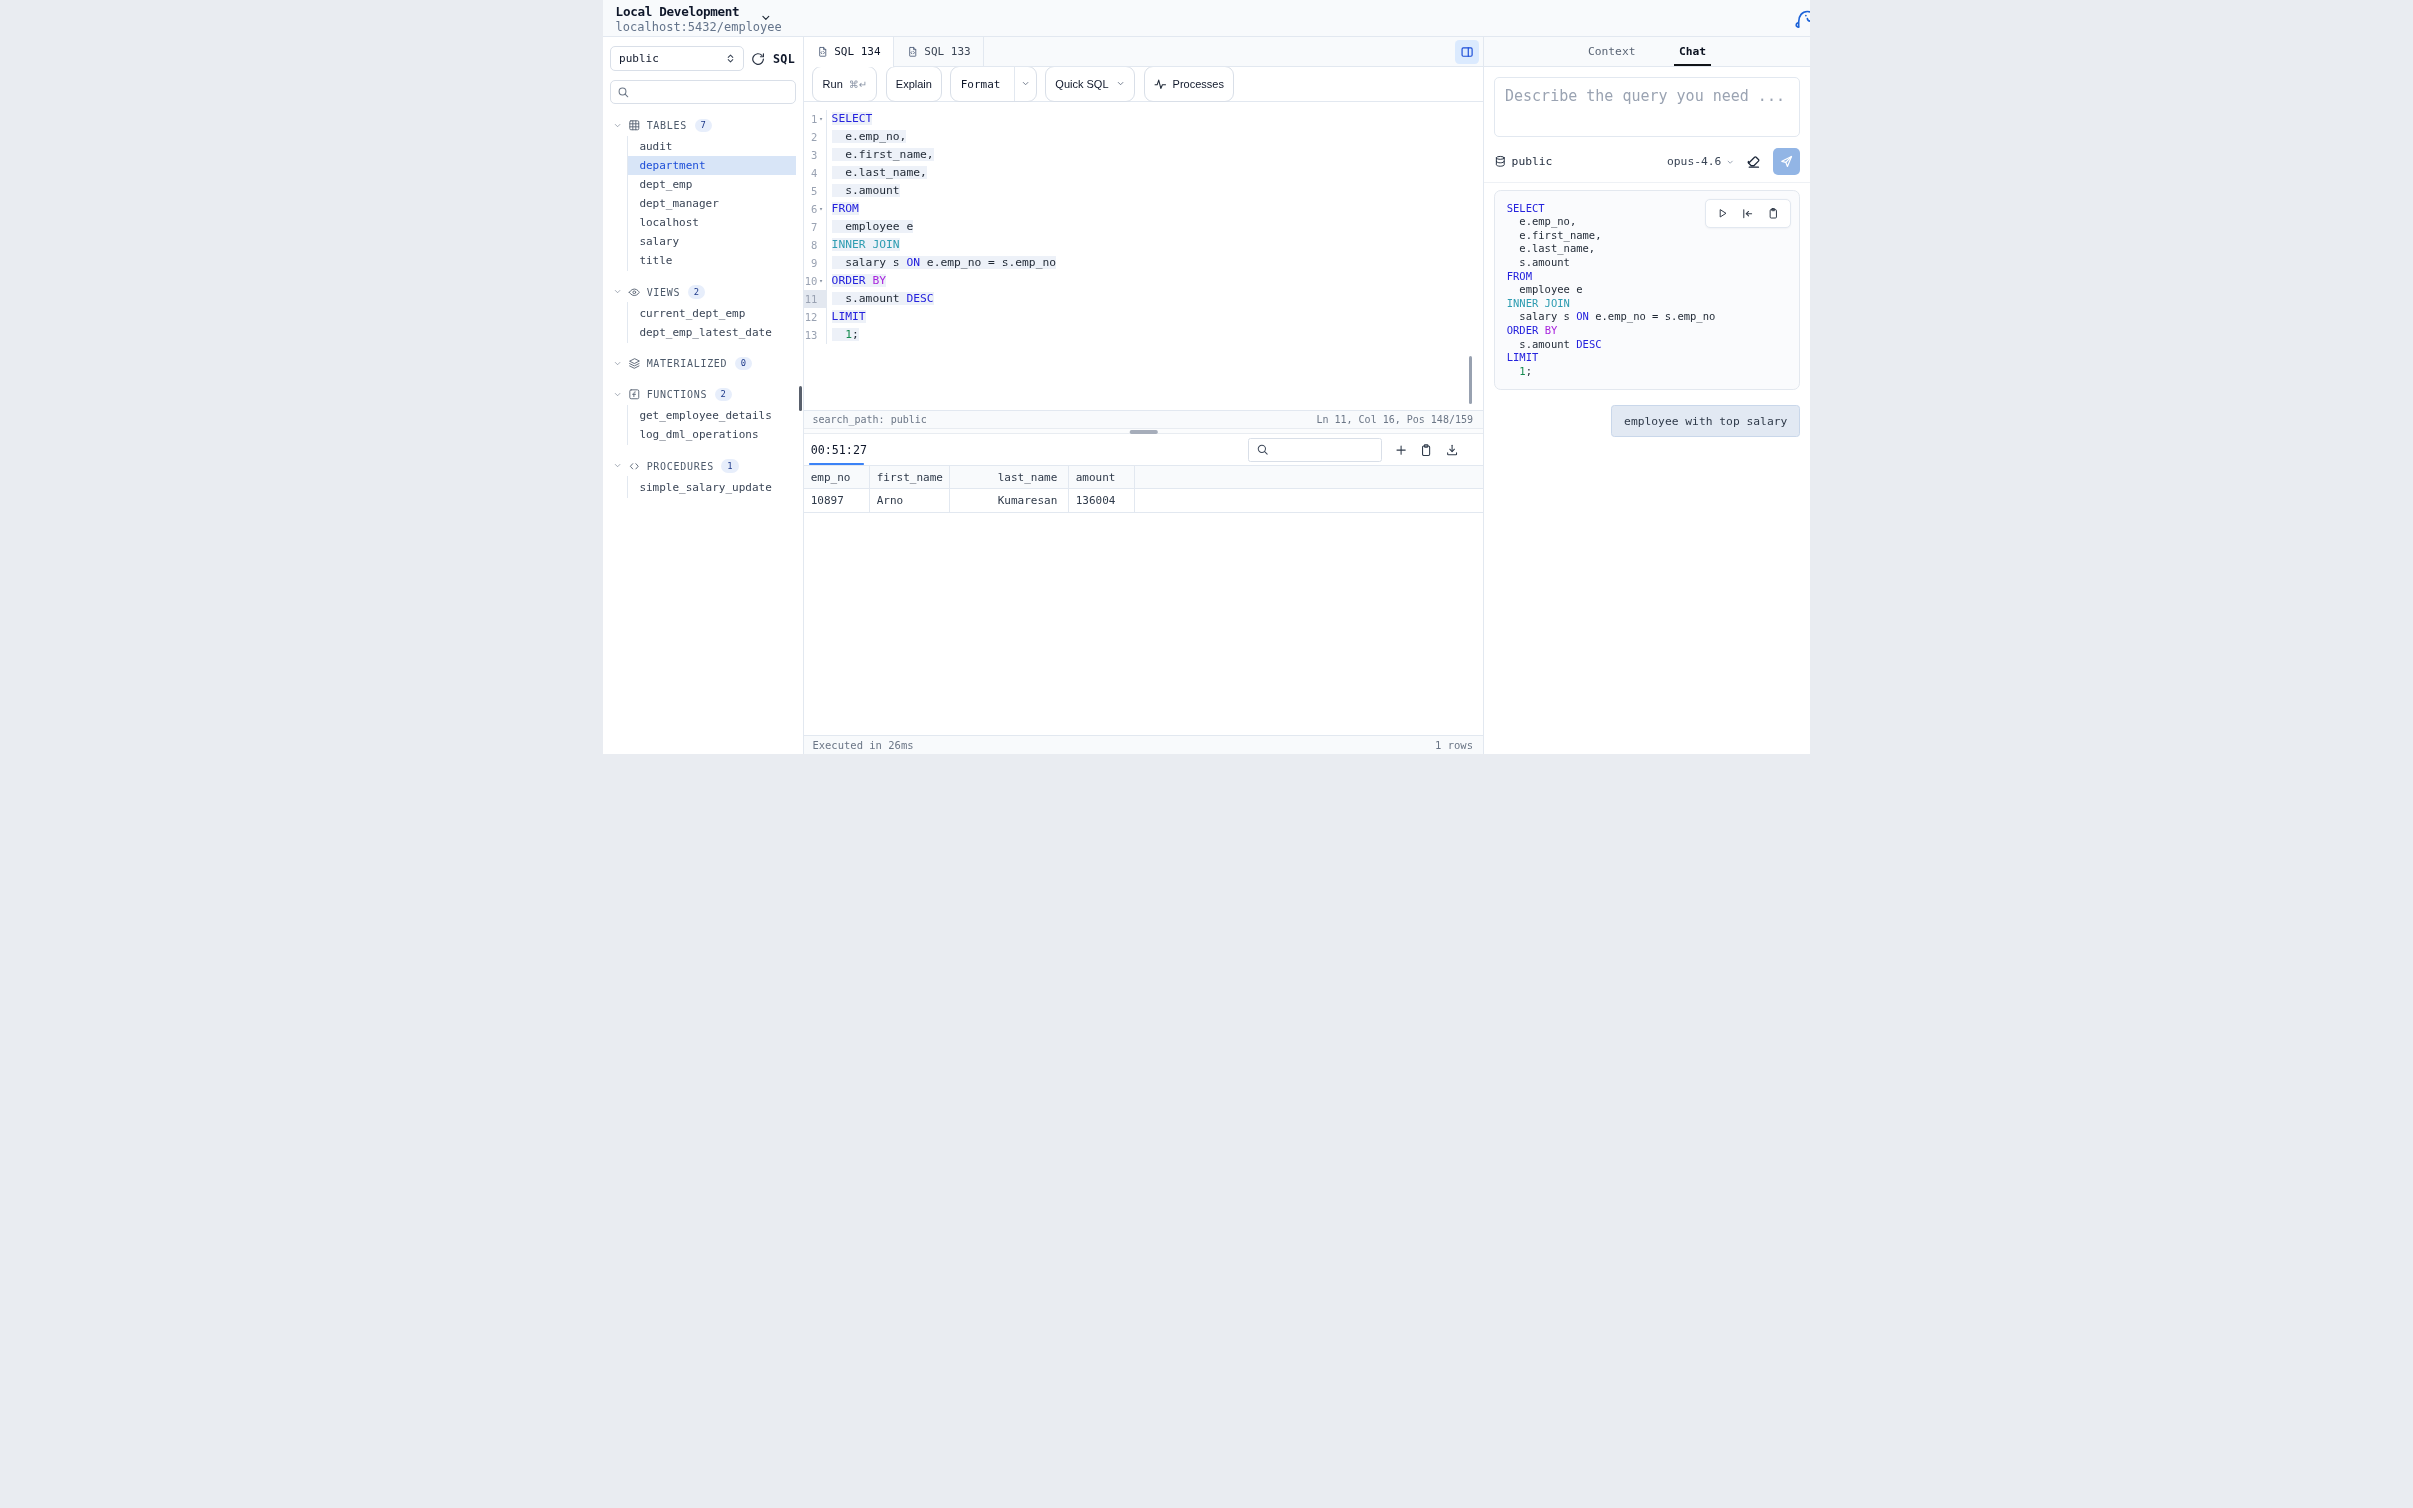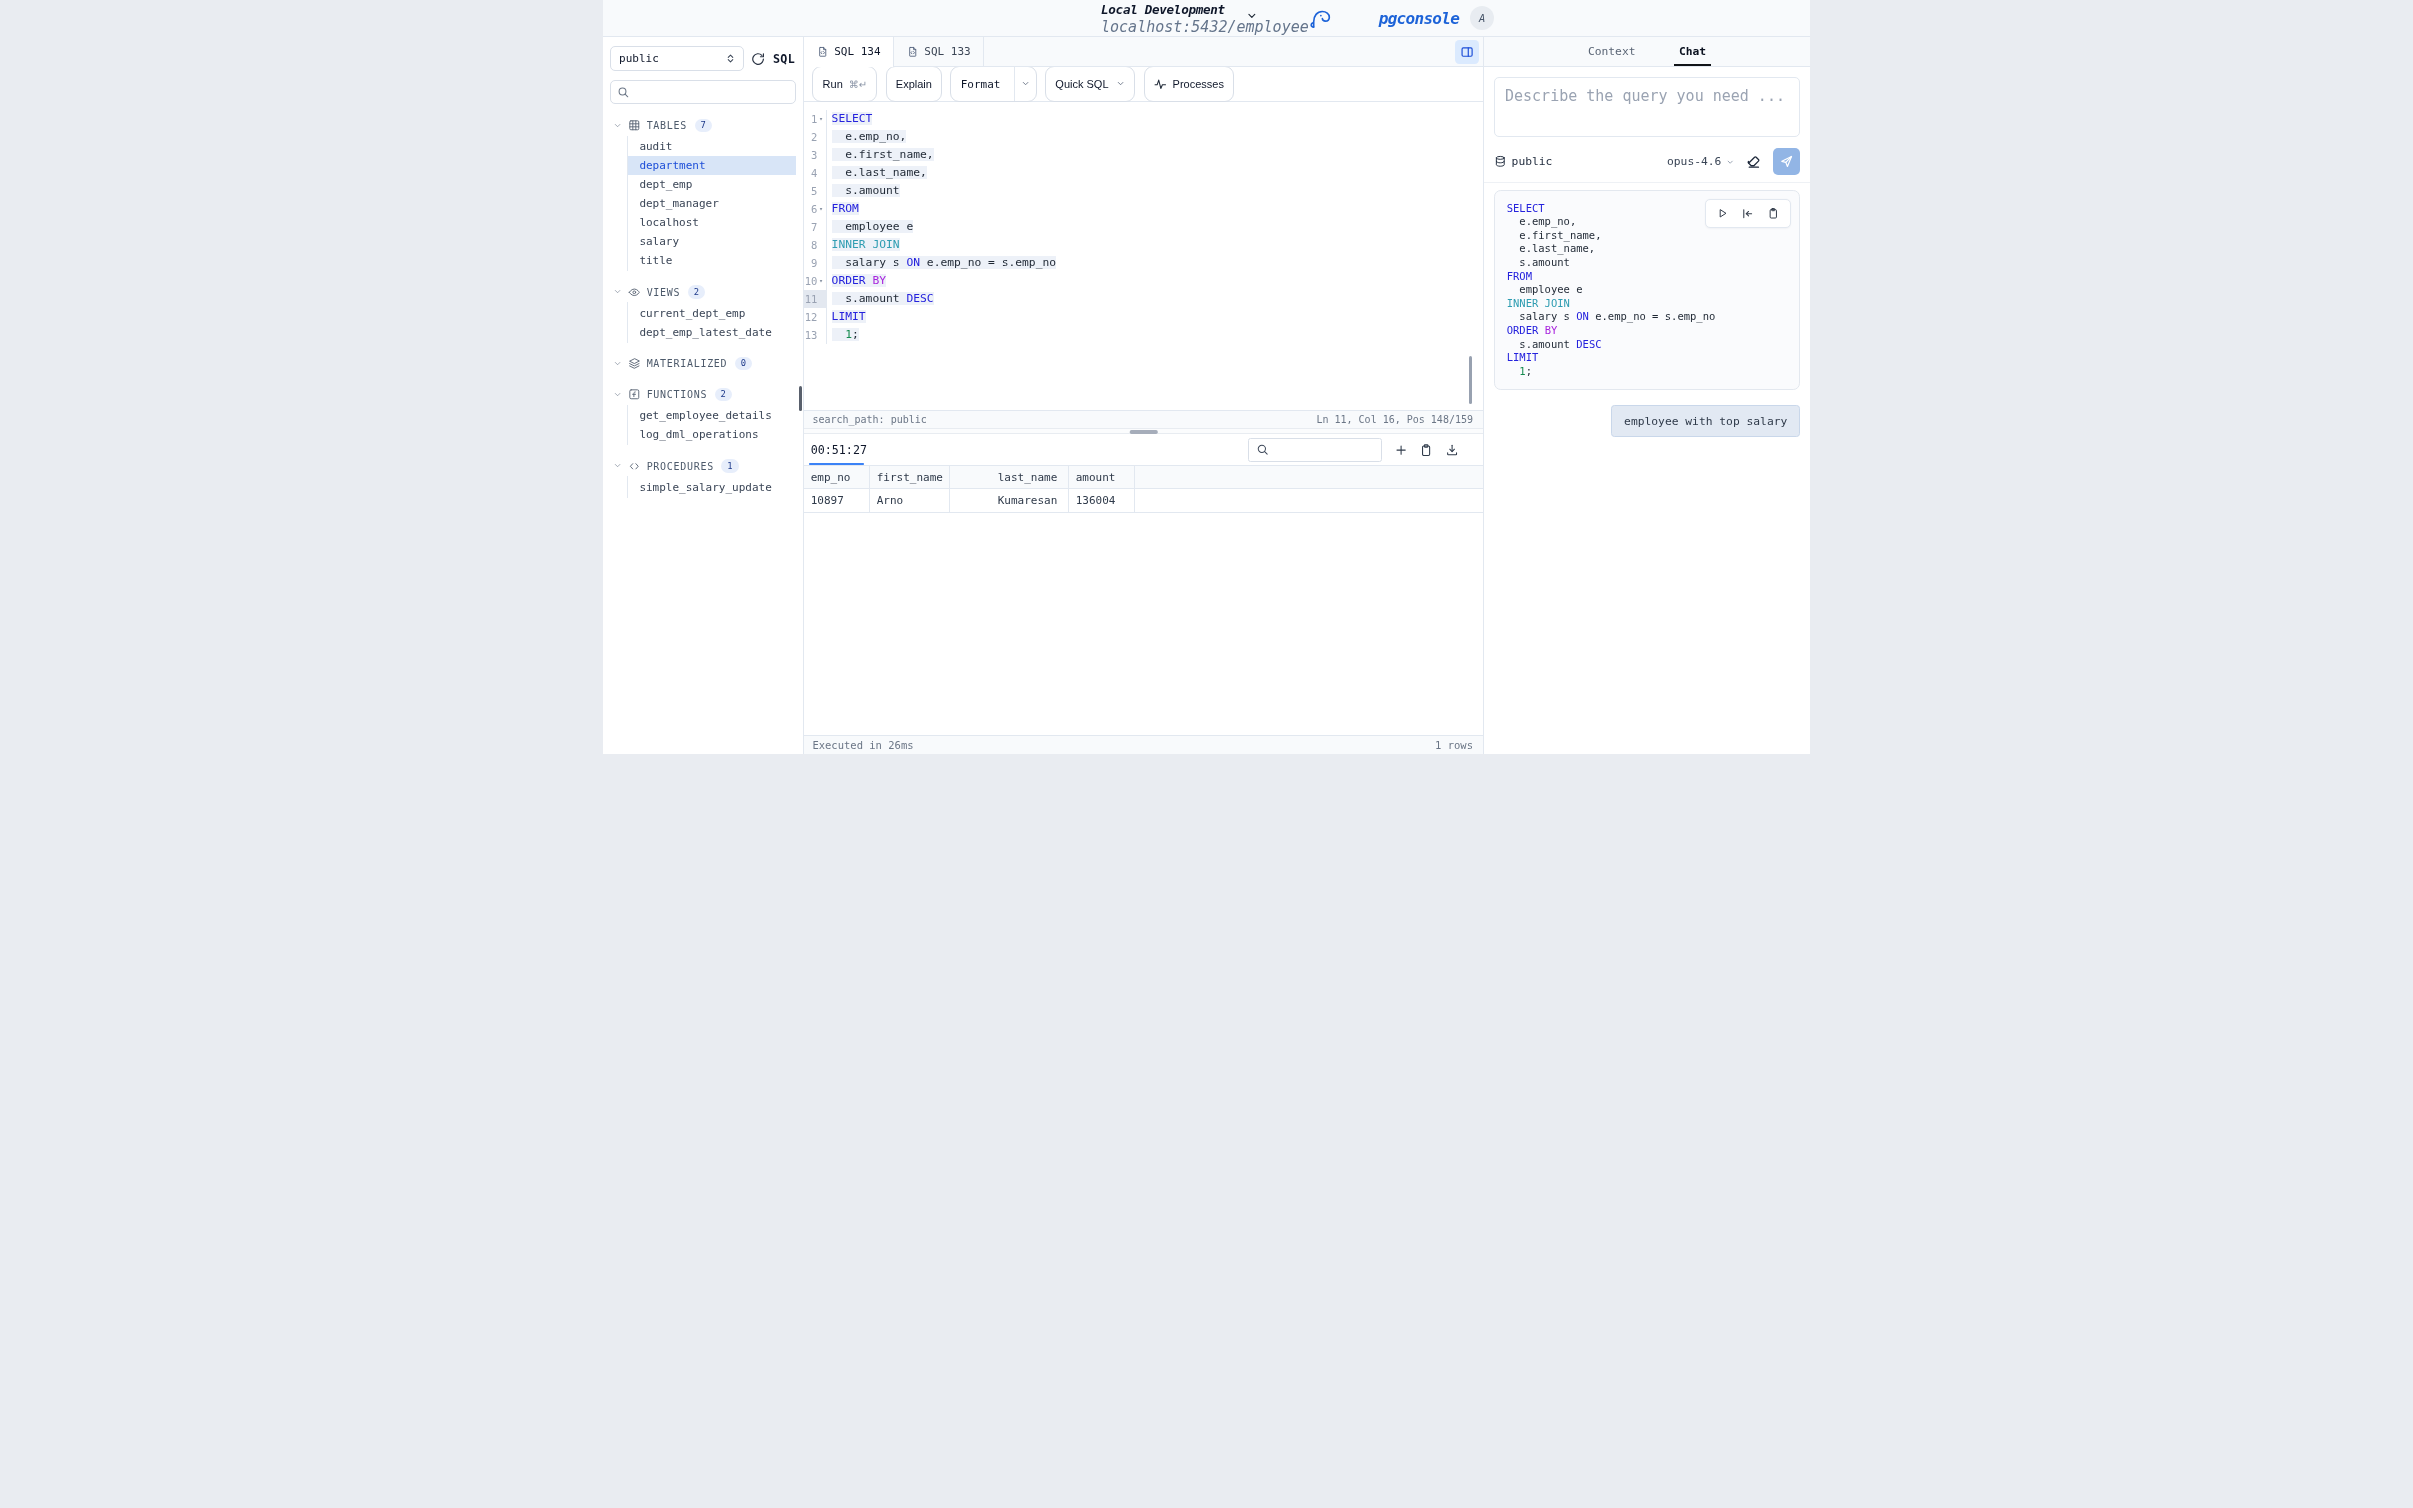--- a/index.html
+++ b/index.html
@@ -10,27 +10,27 @@
     --tokbg:#edf1f8;
   }
   *{box-sizing:border-box;margin:0;padding:0;}
   html,body{background:#e9ecf1;}
   body{font-family:"DejaVu Sans Mono","Liberation Mono",monospace;color:var(--text);}
   svg{display:block;}
   .app{position:relative;width:1207px;height:754px;background:var(--bg);overflow:hidden;margin:0 auto;}
 
   
   .header{position:absolute;left:0;top:0;width:1390px;height:37px;background:var(--panel);
-    border-bottom:0.8px solid var(--border);display:flex;align-items:center;justify-content:center;padding:0 13.4px 0 12.6px;font-style:italic;}
+    border-bottom:0.8px solid var(--border);display:flex;align-items:center;justify-content:space-between;padding:0 13.4px 0 12.6px;}
   .hdr-left{display:flex;flex-direction:column;gap:1.7px;padding-top:1.7px;}
   .hdr-row1{display:flex;align-items:center;gap:6.7px;}
   .hdr-title{font-size:12.6px;font-weight:bold;letter-spacing:-0.3px;}
   .badges{display:flex;align-items:center;gap:5.9px;margin-left:5px;}
   .hdr-caret{color:#1f2937;margin-left:2.5px;align-self:flex-end;margin-bottom:-5px;}
-  .hdr-sub{font-size:15px;color:var(--muted);}
+  .hdr-sub{font-size:12px;color:var(--muted);}
   .hdr-right{display:flex;align-items:center;gap:11px;}
   .logo{display:flex;align-items:center;gap:5px;}
   .logo-text{font-size:16px;font-weight:bold;color:var(--logo);letter-spacing:-0.7px;margin-left:40px;}
   .avatar{width:24px;height:24px;border-radius:50%;background:#e8ecf1;color:#475569;
     display:flex;align-items:center;justify-content:center;font-size:10.5px;}
 
   
   .sidebar{position:absolute;left:0;top:37px;width:201px;height:717px;background:#fff;
     border-right:0.8px solid var(--border);padding-top:9.2px;}
   .schema-row{display:flex;align-items:center;gap:7.5px;padding:0 6.7px;}

